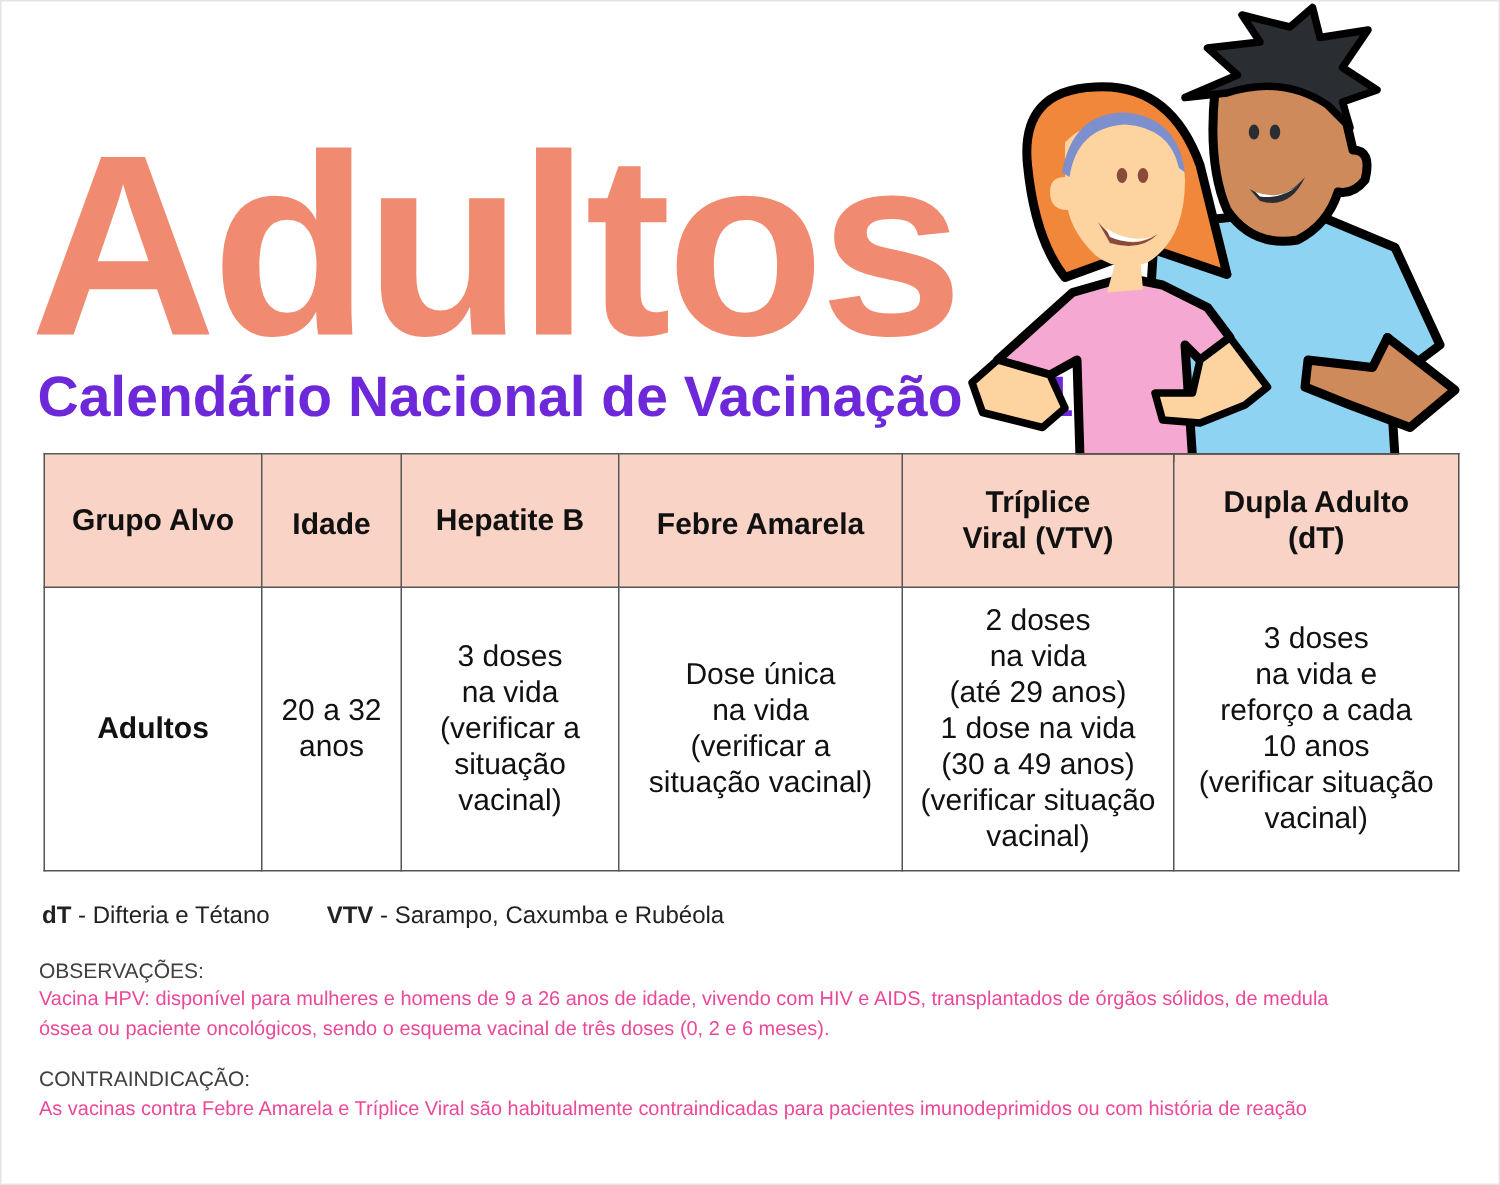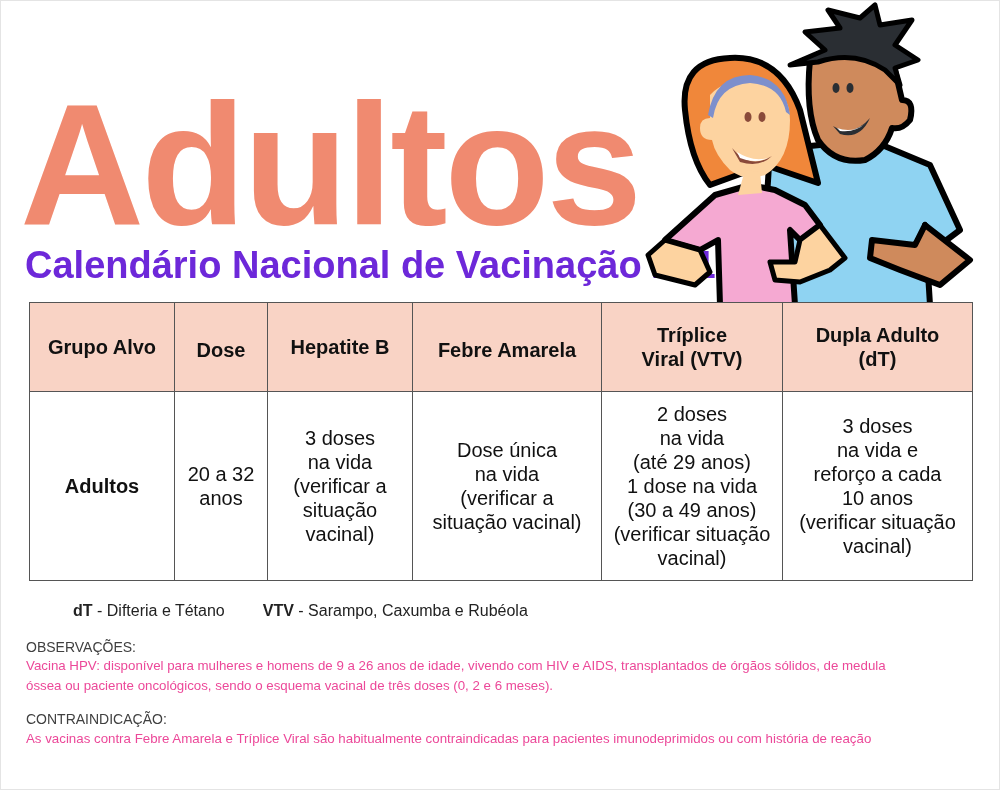--- a/index.html
+++ b/index.html
@@ -26,21 +26,21 @@
   }
   table.sched th, table.sched td {
     border: 1.5px solid #555; text-align: center; vertical-align: middle; padding: 0 4px;
   }
   table.sched th {
     background: #f9d3c5; height: 82px; font-size: 20px; font-weight: bold; line-height: 24px;
   }
   table.sched td { background: #fff; font-size: 20px; line-height: 24px; font-weight: normal; }
   table.sched td.group { font-weight: bold; }
   .nl { white-space: pre-line; }
-  .legend { position: absolute; left: 28px; top: 602px; font-size: 16px; color: #222; white-space: nowrap; margin-left: 45px; }
+  .legend { position: absolute; left: 28px; top: 602px; font-size: 16px; color: #222; white-space: nowrap; }
   .legend b { font-weight: bold; }
   .legend .gap { display: inline-block; width: 38px; }
   .sec-title { position: absolute; left: 26px; font-size: 14px; font-weight: normal; color: #404040; }
   .sec-text { position: absolute; left: 26px; width: 950px; font-size: 13.3px; line-height: 20px; color: #ec4899; }
 </style>
 </head>
 <body>
 
 <div class="frame"></div>
 
@@ -88,21 +88,21 @@
     <col style="width:145px">
       <col style="width:93px">
       <col style="width:145px">
     <col style="width:189px">
       <col style="width:181px">
       <col style="width:190px">
   </colgroup>
   <thead>
     <tr>
       <th class="nl">Grupo Alvo</th>
-      <th class="nl" style="padding-top:6px">Dose</th>
+      <th class="nl" style="padding-top:6px">Idade</th>
       <th class="nl">Hepatite B</th>
       <th class="nl" style="padding-top:6px">Febre Amarela</th>
       <th class="nl">Tríplice
 Viral (VTV)</th>
       <th class="nl">Dupla Adulto
 (dT)</th>
     </tr>
   </thead>
   <tbody>
     <tr>

